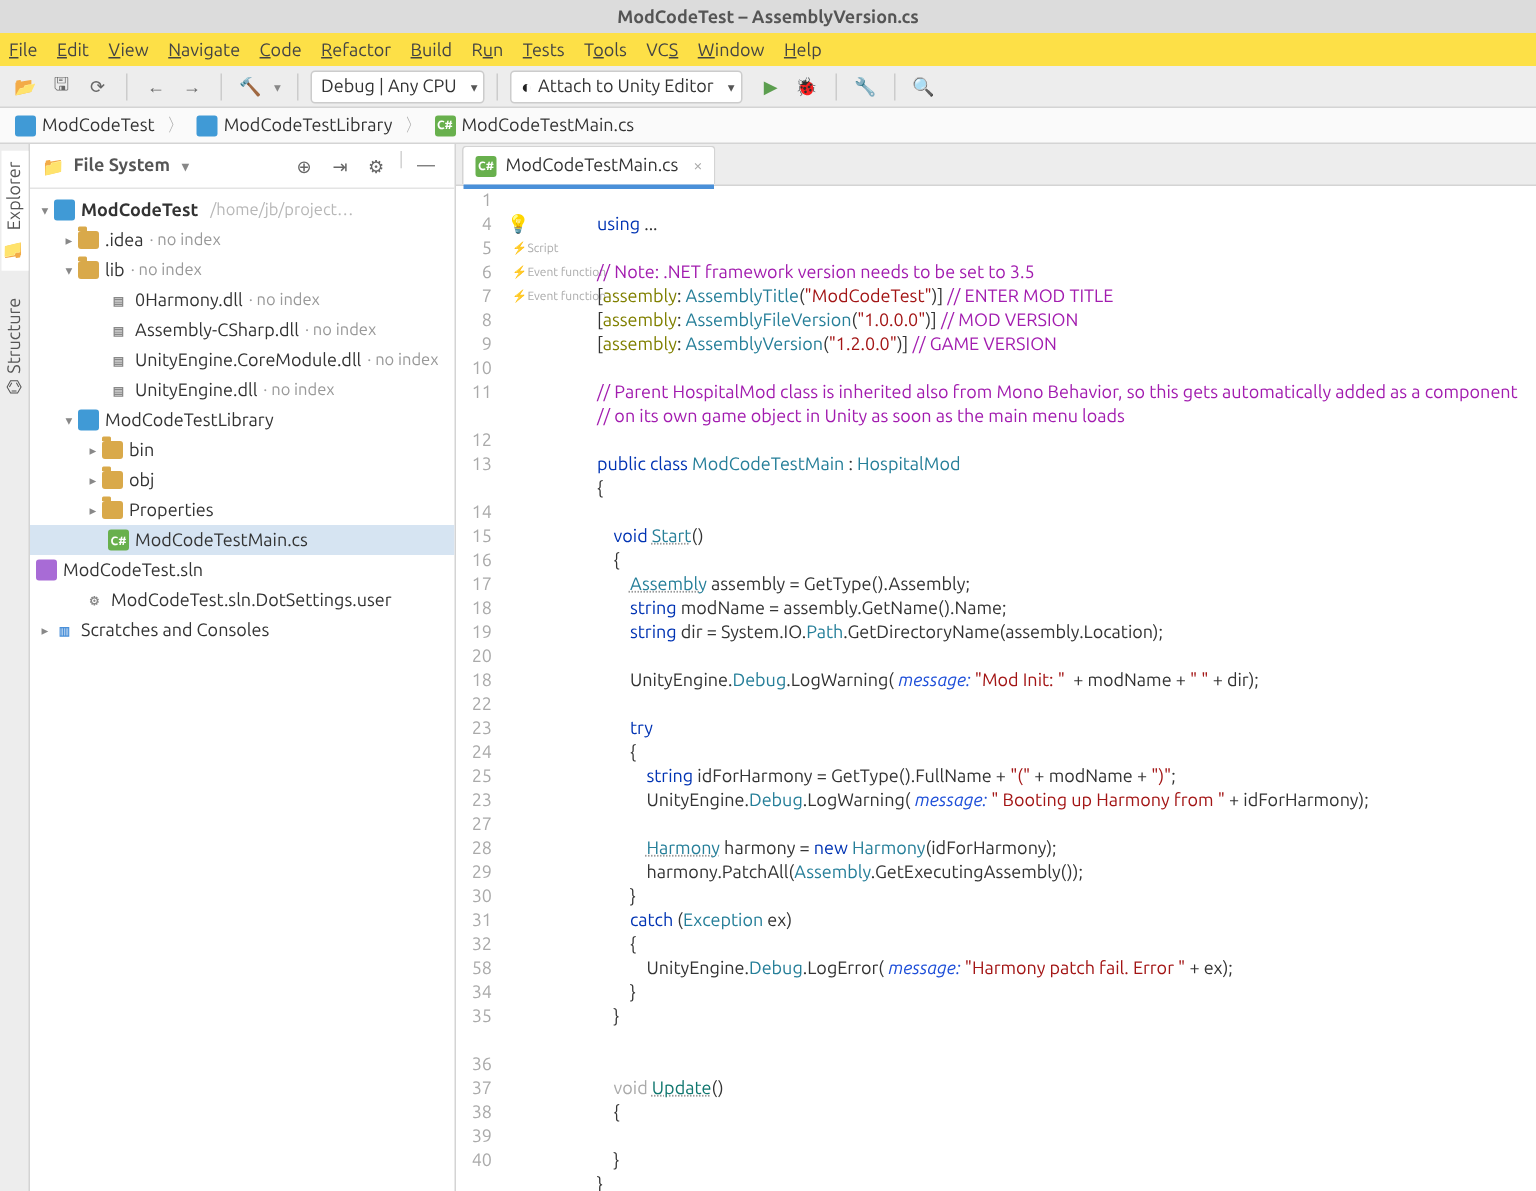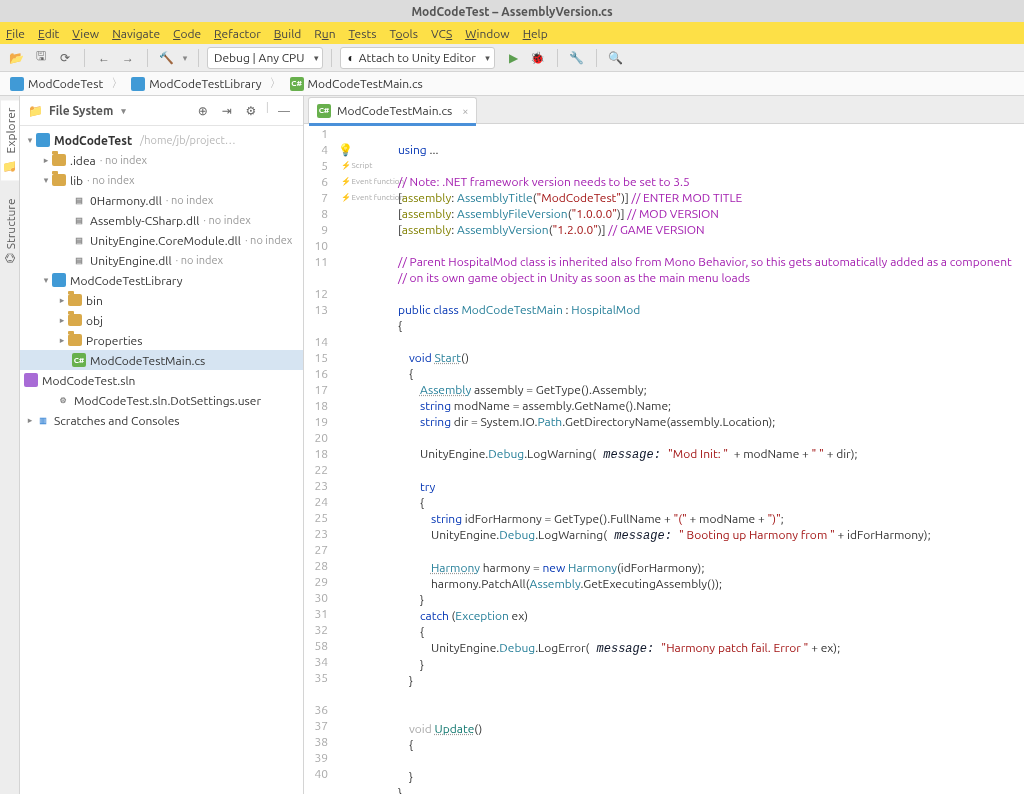--- a/index.html
+++ b/index.html
@@ -48,21 +48,21 @@
 .extras .bulb { color: #c7a53a; }
 .extras .hint { color: #aaa; font-size: 8px; }
 .gutter { width: 32px; text-align: right; padding: 2px 8px 2px 2px; color: #aaa; user-select: none; }
 .gutter div { height: 16px; }
 .code { flex: 1; padding: 2px 6px; white-space: pre; color: #333; }
 .code .kw { color: #0033b3; }
 .code .attr { color: #808000; }
 .code .type { color: #267f99; }
 .code .str { color: #a31515; }
 .code .cmt { color: #a21caf; }
-.code .param { color: #0f172a; font-style: italic; font-family: Liberation Mono, monospace; }
+.code .param { color: #1d4ed8; font-style: italic; }
 .code .func { color: #267f99; }
 .code .underline { text-decoration: underline dotted #999; }
 </style>
 </head>
 <body>
 
 <div class="title-bar">
   <span>ModCodeTest – AssemblyVersion.cs</span>
 </div>
 

